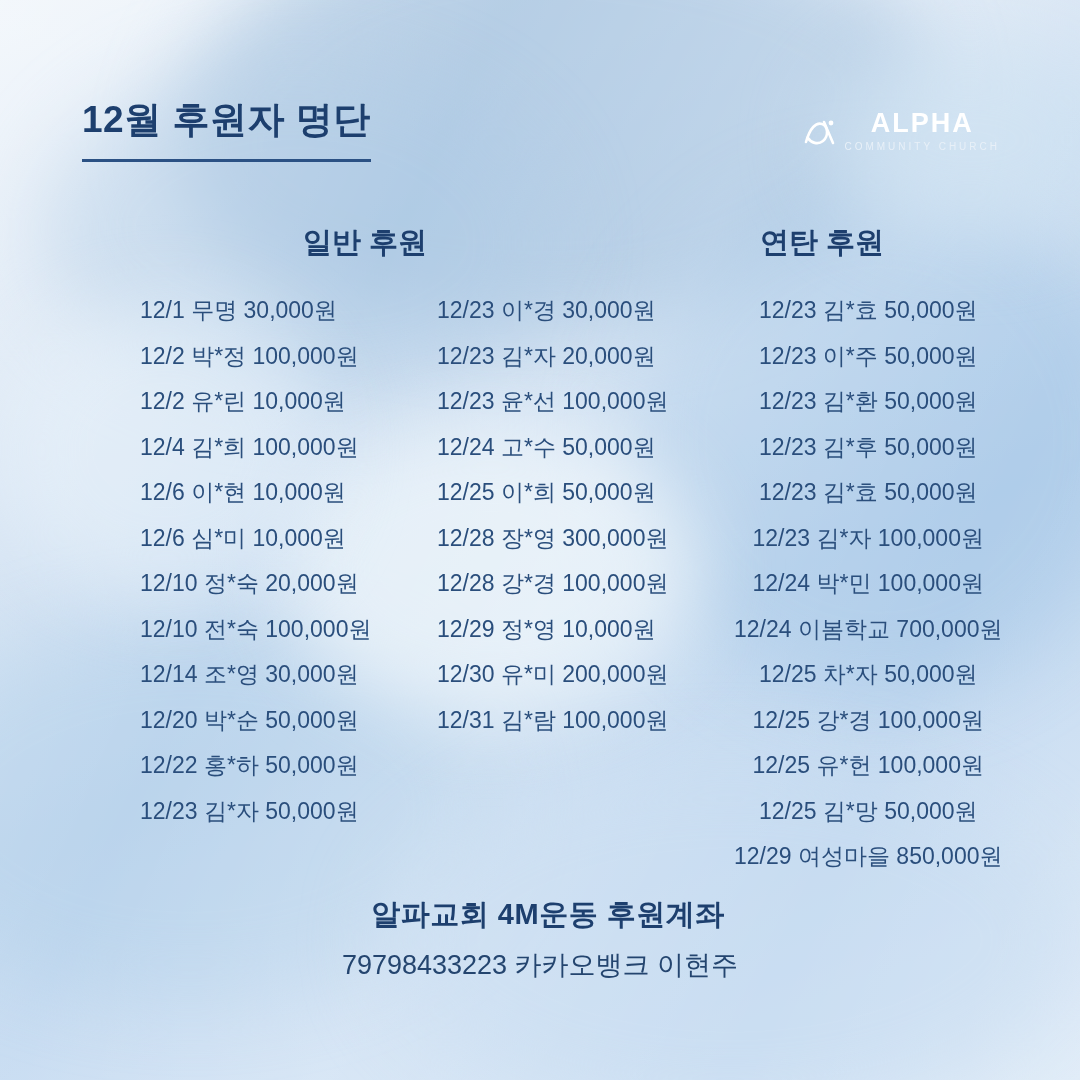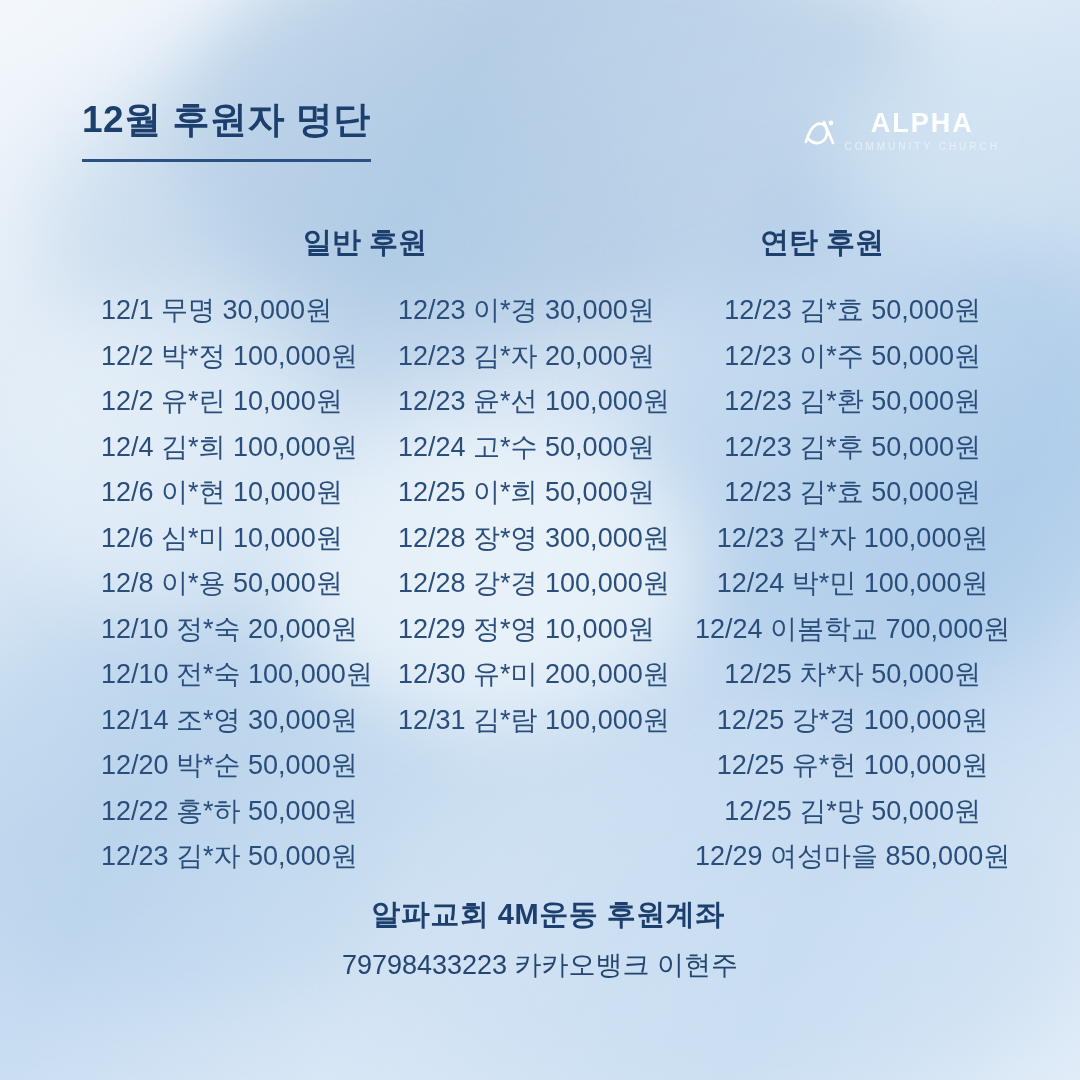--- a/index.html
+++ b/index.html
@@ -132,23 +132,24 @@
     font-weight: bold;
     color: #1d3f6e;
   }
   .col-head-general { left: 303px; top: 223px; }
   .col-head-briquette { left: 760px; top: 223px; }
 
   
   .list {
     position: absolute;
     color: #2a4e7c;
-    font-size: 27px;
+    font-size: 23px;
     line-height: 45.5px;
     white-space: nowrap;
+    margin-left: 39px;
   }
   .list-1 { left: 101px; top: 288px; }
   .list-2 { left: 398px; top: 288px; }
   .list-3 { left: 695px; top: 288px; text-align: center; }
   .entry { display: block; }
 
   
   .footer {
     position: absolute;
     left: 0;
@@ -204,21 +205,20 @@
     <div class="col-head col-head-general">일반 후원</div>
     <div class="col-head col-head-briquette">연탄 후원</div>
 
     <div class="list list-1">
       <span class="entry">12/1 무명 30,000원</span>
       <span class="entry">12/2 박*정 100,000원</span>
       <span class="entry">12/2 유*린 10,000원</span>
       <span class="entry">12/4 김*희 100,000원</span>
       <span class="entry">12/6 이*현 10,000원</span>
       <span class="entry">12/6 심*미 10,000원</span>
-      <span class="entry">12/8 이*용 50,000원</span>
       <span class="entry">12/10 정*숙 20,000원</span>
       <span class="entry">12/10 전*숙 100,000원</span>
       <span class="entry">12/14 조*영 30,000원</span>
       <span class="entry">12/20 박*순 50,000원</span>
       <span class="entry">12/22 홍*하 50,000원</span>
       <span class="entry">12/23 김*자 50,000원</span>
     </div>
 
     <div class="list list-2">
       <span class="entry">12/23 이*경 30,000원</span>

